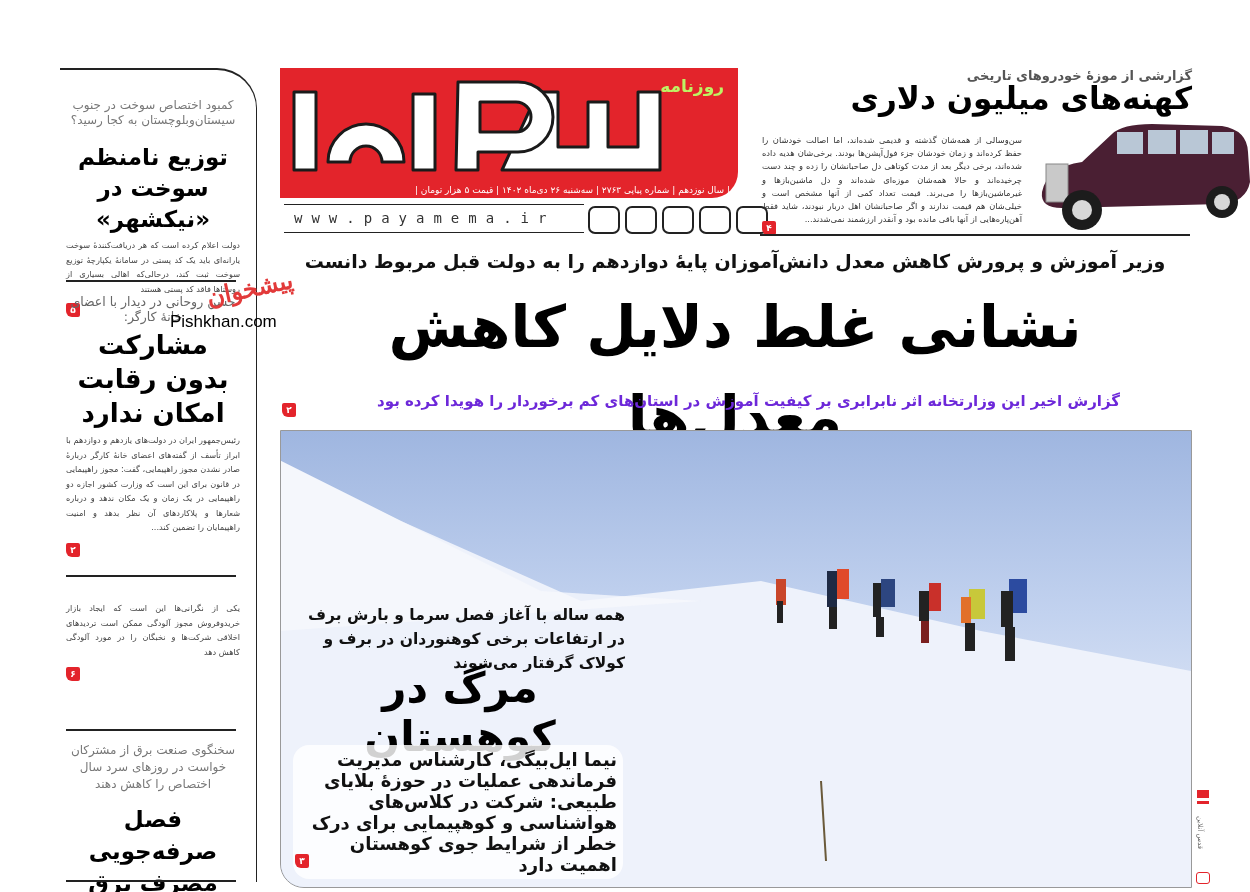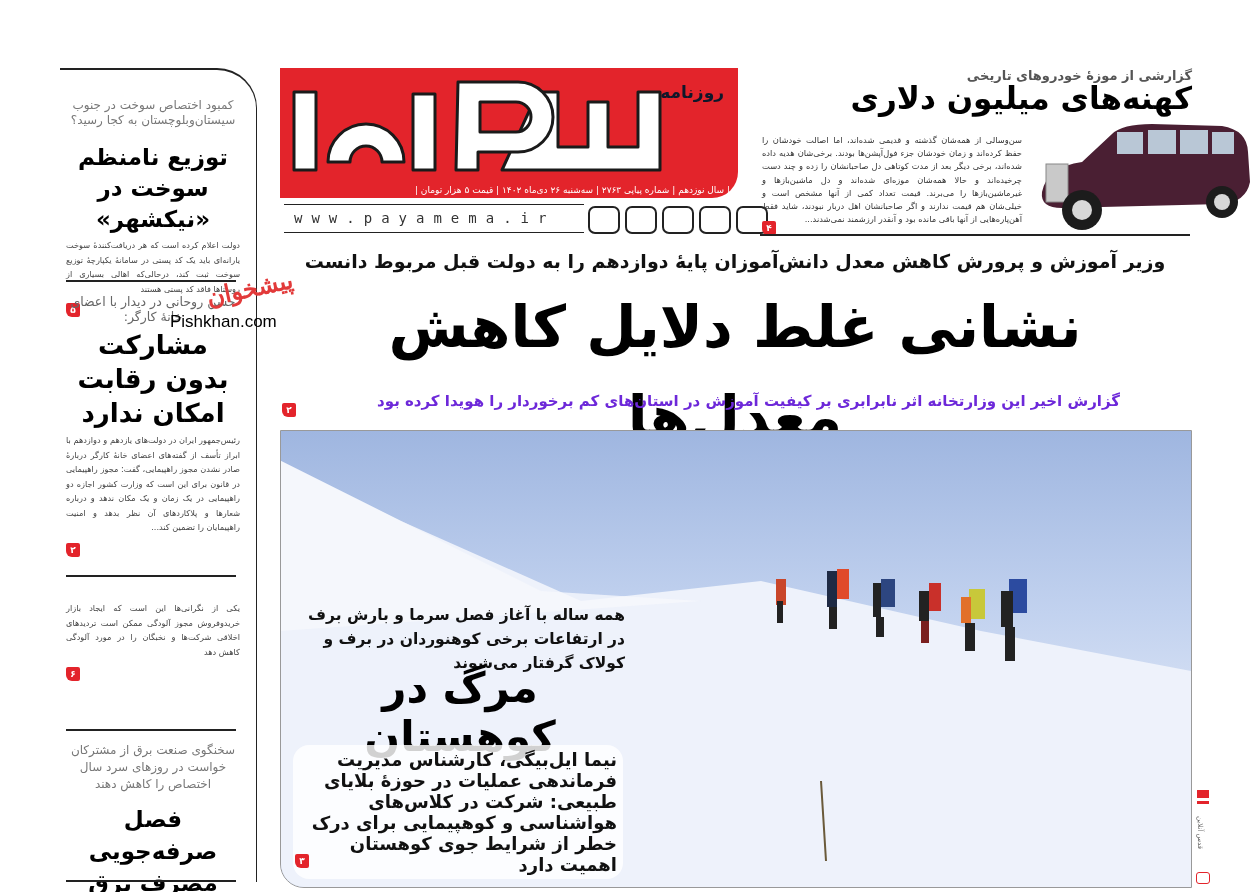--- a/index.html
+++ b/index.html
@@ -12,21 +12,21 @@
   .s-block { position:absolute; left:6px; width:174px; text-align:center; direction:rtl; }
   .s-kicker { font-size:12px; color:#777; line-height:15px; }
   .s-head { font-size:23px; font-weight:bold; line-height:31px; color:#000; letter-spacing:-0.5px; }
   .s-body { font-size:8.2px; color:#444; line-height:14.5px; text-align:justify; }
   .pg { display:inline-block; width:14px; height:14px; background:#e3242b; color:#fff; font-size:9px; font-weight:bold; line-height:14px; text-align:center; border-radius:2px 2px 2px 6px; }
   .s-rule { position:absolute; left:6px; width:170px; height:2px; background:#222; }
 
   
   .mast { left:280px; top:68px; width:458px; height:130px; background:#e3242b; border-radius:0 0 26px 0; }
   .mast-logo { position:absolute; left:8px; top:4px; width:440px; height:108px; }
-  .mast-label { position:absolute; right:14px; top:14px; color:#0f172a; font-size:17px; font-weight:bold; direction:rtl; }
+  .mast-label { position:absolute; right:14px; top:8px; color:#bef264; font-size:17px; font-weight:bold; direction:rtl; }
   .mast-info { position:absolute; left:8px; right:8px; bottom:3px; color:#fff; font-size:9px; direction:rtl; text-align:right; white-space:nowrap; letter-spacing:0.5px; }
   .url-row { left:284px; top:204px; width:455px; height:30px; }
   .url-line { position:absolute; left:0; top:0; width:300px; height:1px; background:#222; }
   .url-line2 { position:absolute; left:0; top:28px; width:300px; height:1px; background:#222; }
   .url-text { position:absolute; left:10px; top:6px; font-family:"DejaVu Sans Mono", monospace; font-size:14px; letter-spacing:9px; color:#333; }
   .squares { position:absolute; left:304px; top:2px; display:flex; gap:5px; }
   .squares span { width:28px; height:24px; border:2px solid #222; border-radius:7px 7px 7px 7px; display:block; }
 
   
   .teaser { left:756px; top:68px; width:436px; height:170px; }

